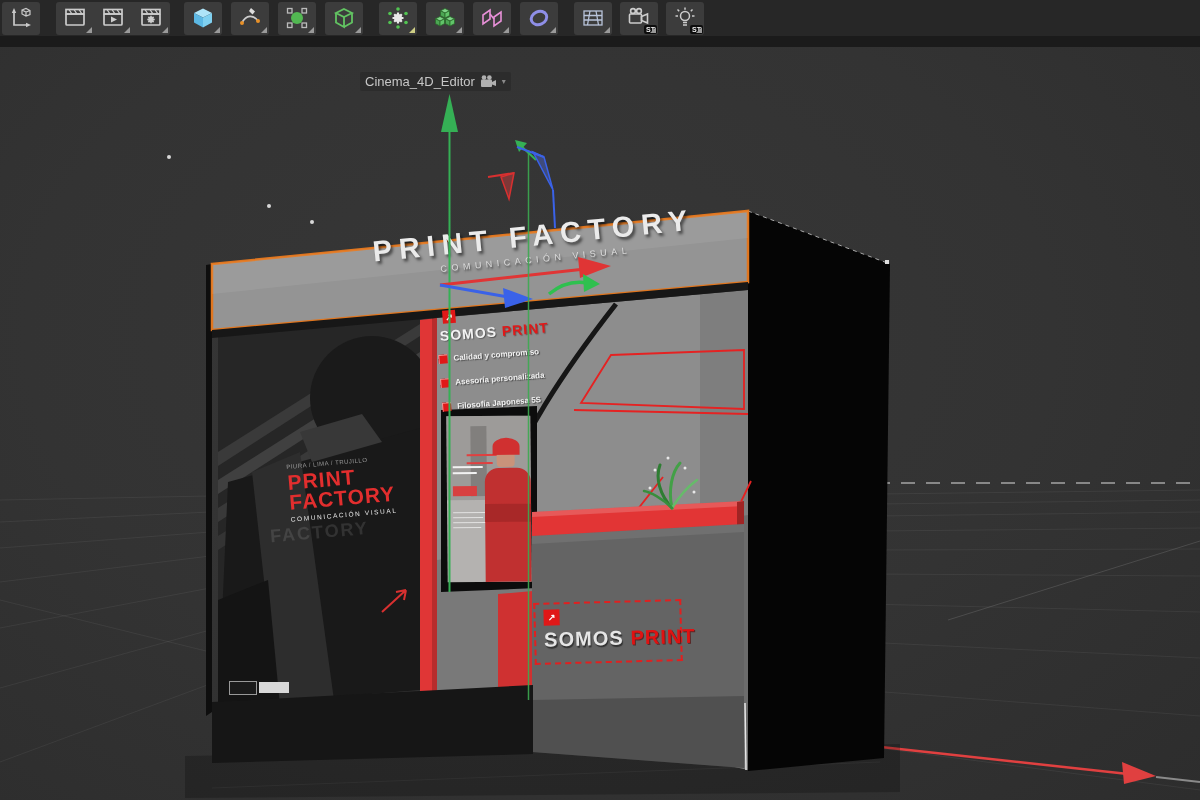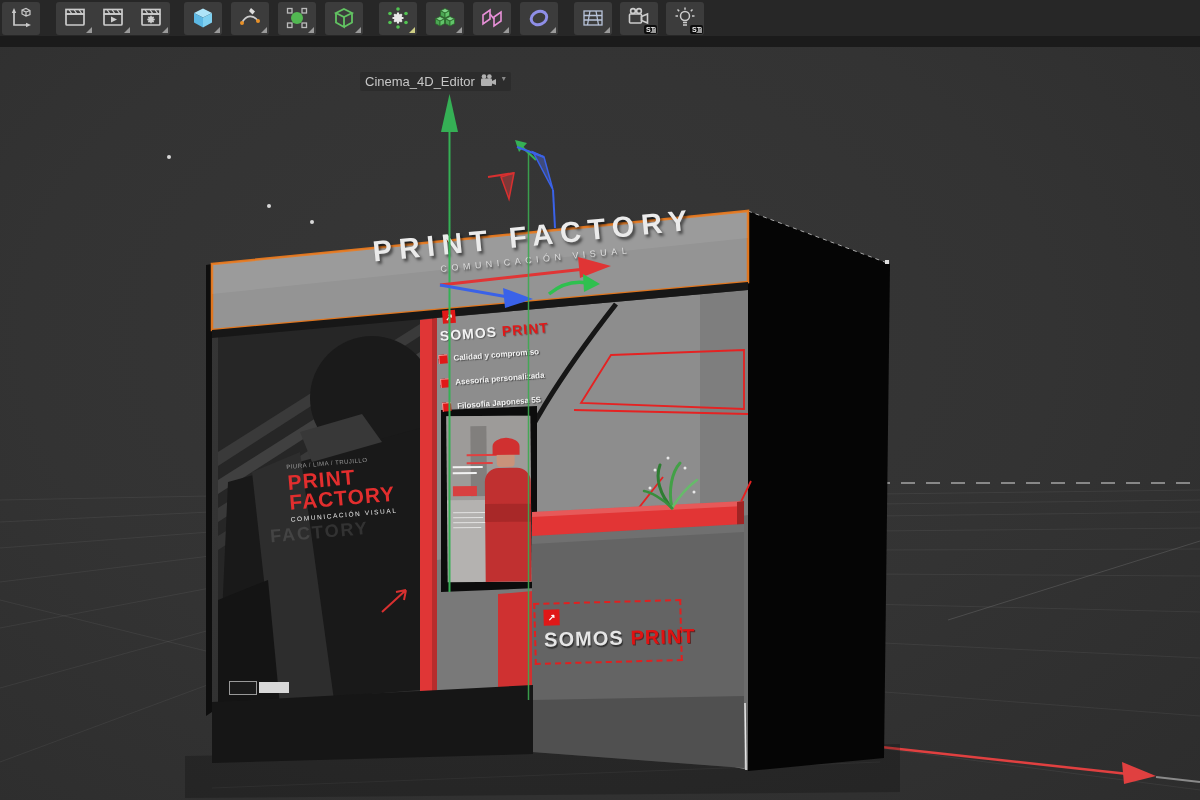--- a/index.html
+++ b/index.html
@@ -19,21 +19,21 @@
     border-left:6px solid transparent;border-bottom:6px solid #9a9a9a;}
   .fly.yellow{border-bottom-color:#cfcf85;}
   .st{position:absolute;right:1px;bottom:1px;background:#0d0d0d;color:#efefef;
     font-size:7px;font-weight:700;padding:1px 2px;border-radius:2px;line-height:1;}
   .strip{position:absolute;top:36px;left:0;right:0;height:11px;background:#1b1b1b;z-index:25;}
   
   svg.base{position:absolute;inset:0;z-index:1;}
   svg.gizmo{position:absolute;inset:0;z-index:9;}
   .ovl{z-index:5;}
   
-  .camlabel{display:flex;align-items:flex-start;gap:5px;color:#c6c6c6;font-size:13px;
+  .camlabel{display:flex;align-items:center;gap:5px;color:#c6c6c6;font-size:13px;
     background:rgba(20,20,20,.25);padding:2px 5px;border-radius:2px;cursor:pointer;}
   .camlabel .dd{font-size:8px;color:#8a8a8a;}
   
   .bannertxt{width:470px;transform:rotate(-5.7deg);transform-origin:left top;text-align:center;}
   .bannertxt .t{font-size:29px;font-weight:800;letter-spacing:7px;color:#ebebeb;white-space:nowrap;
     text-shadow:2px 3px 3px rgba(0,0,0,.55);}
   .bannertxt .s{font-size:9px;letter-spacing:4.5px;color:#dcdcdc;margin-top:2px;
     text-shadow:1px 2px 2px rgba(0,0,0,.5);}
   .postertxt{transform:rotate(-5deg);transform-origin:left top;line-height:1;}
   .postertxt .loc{font-size:6px;color:#9a9a9a;letter-spacing:.5px;margin-bottom:3px;}

